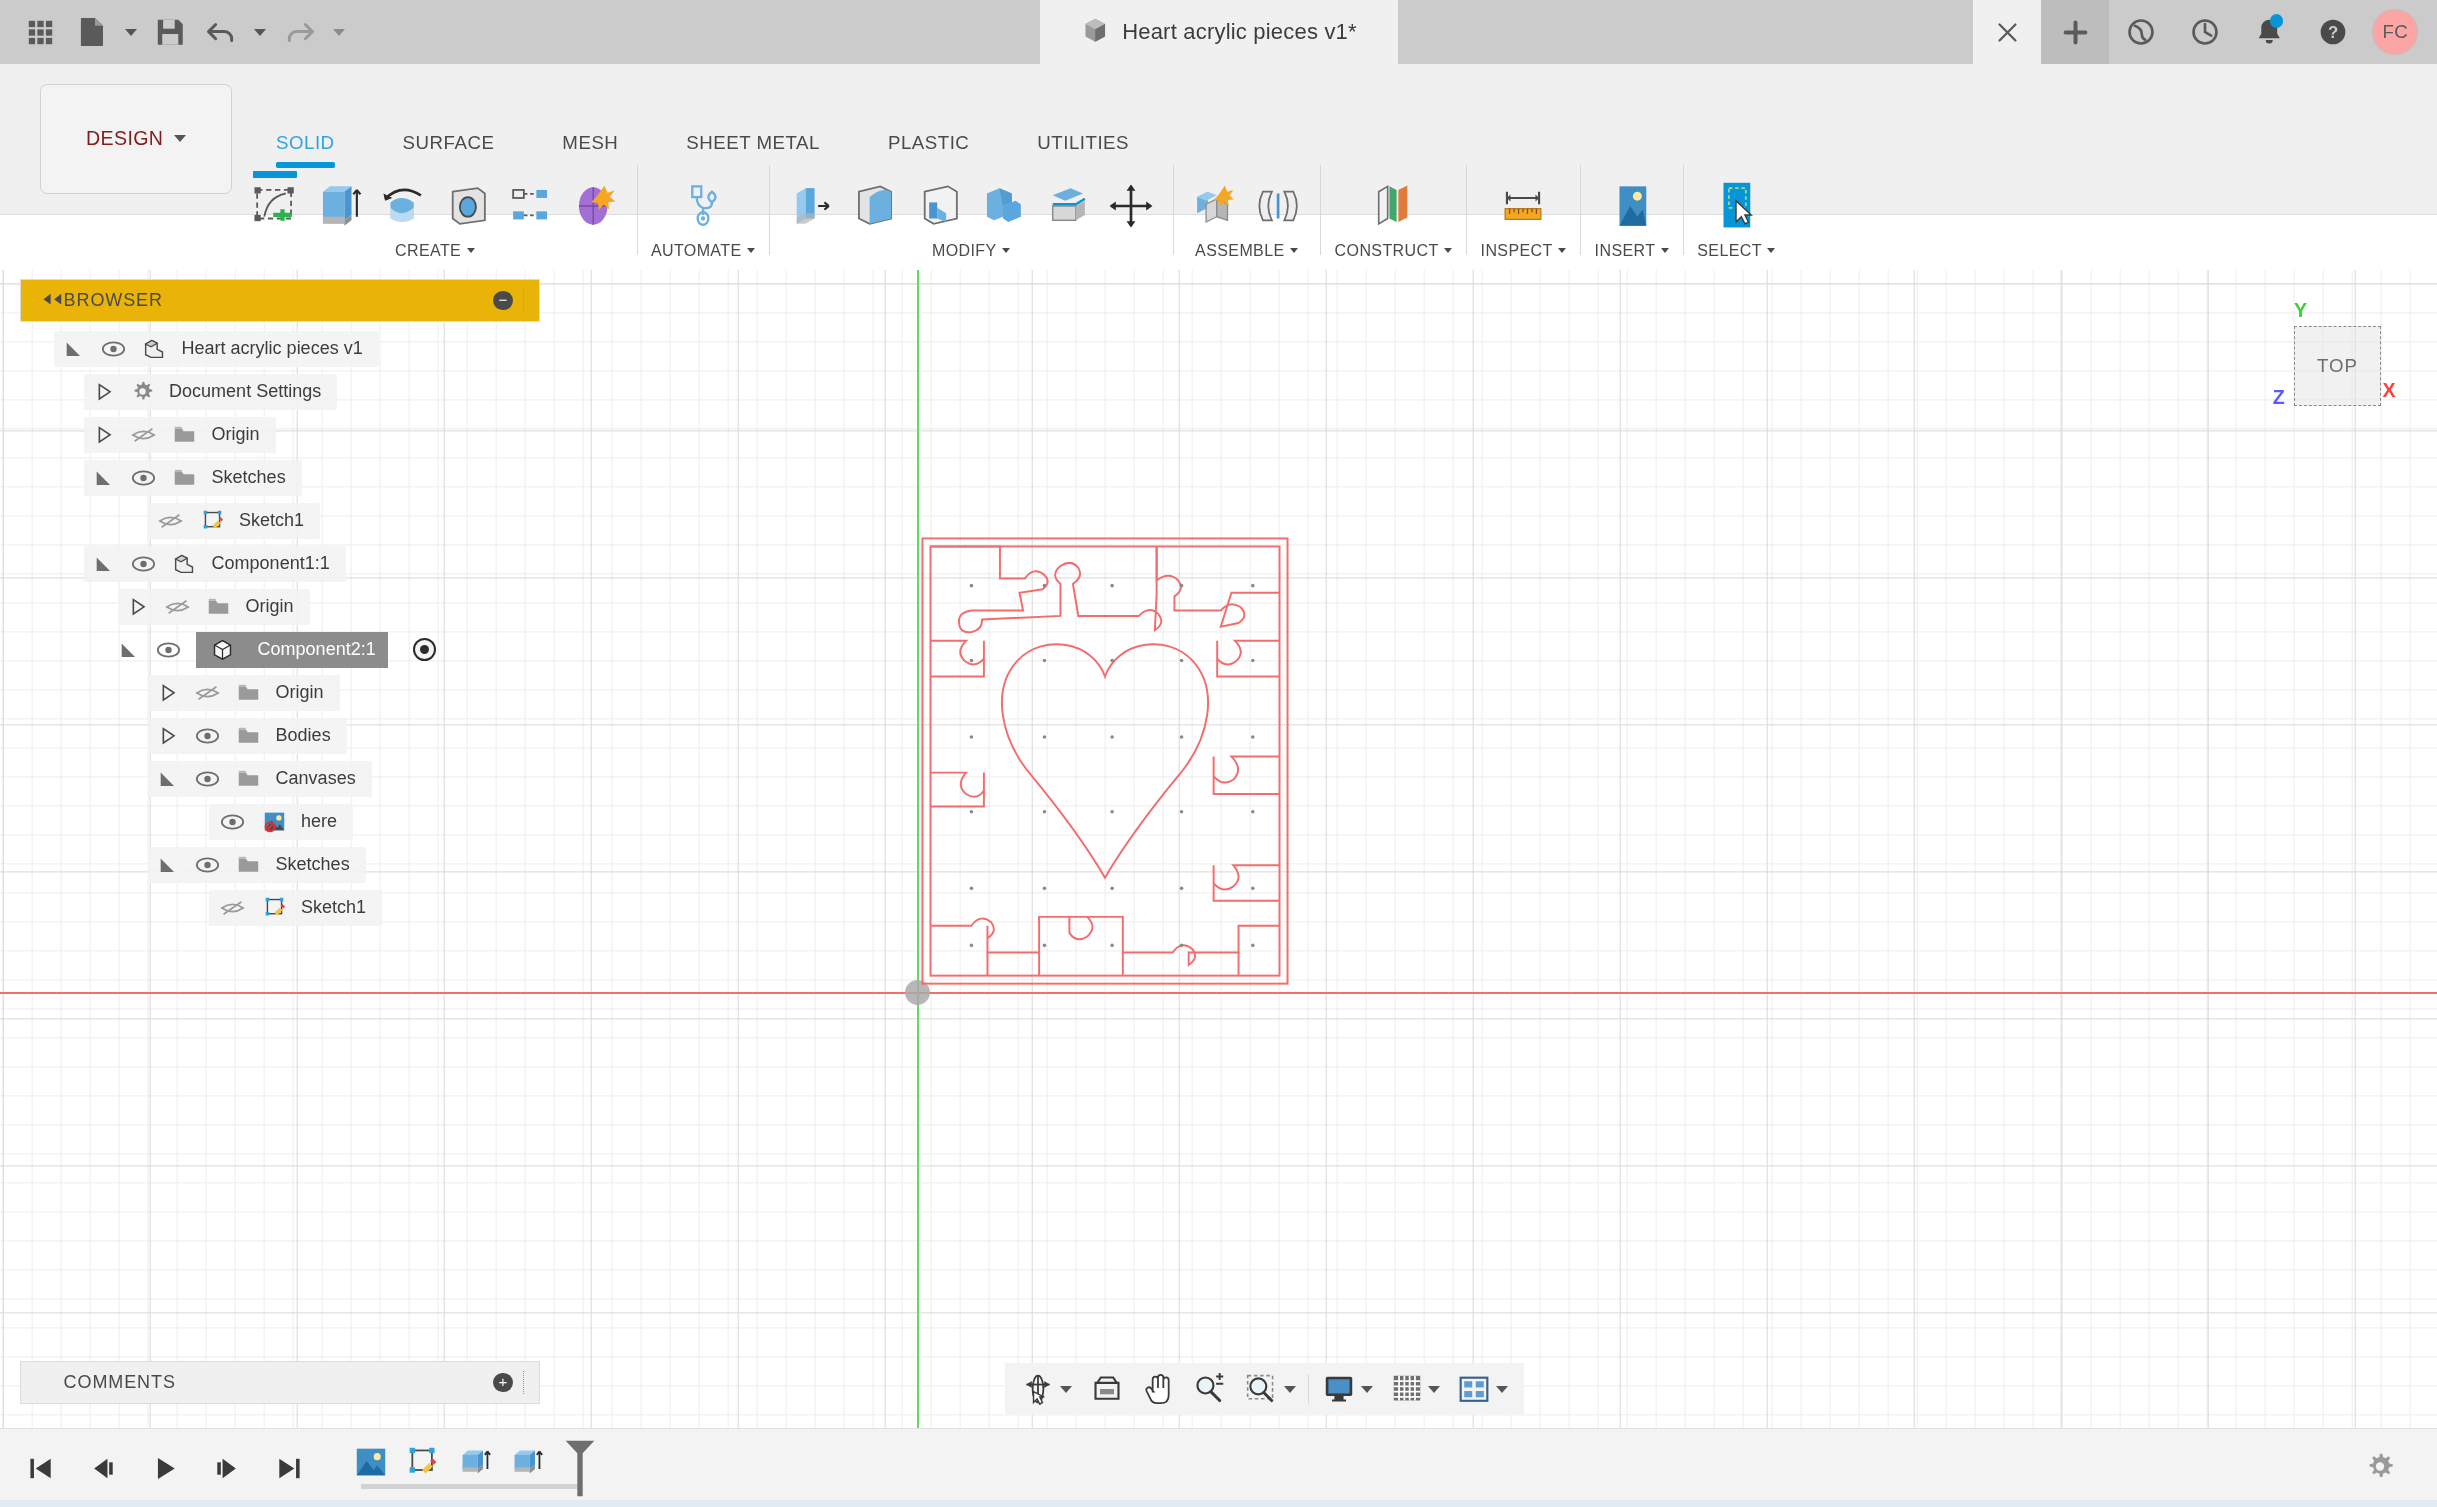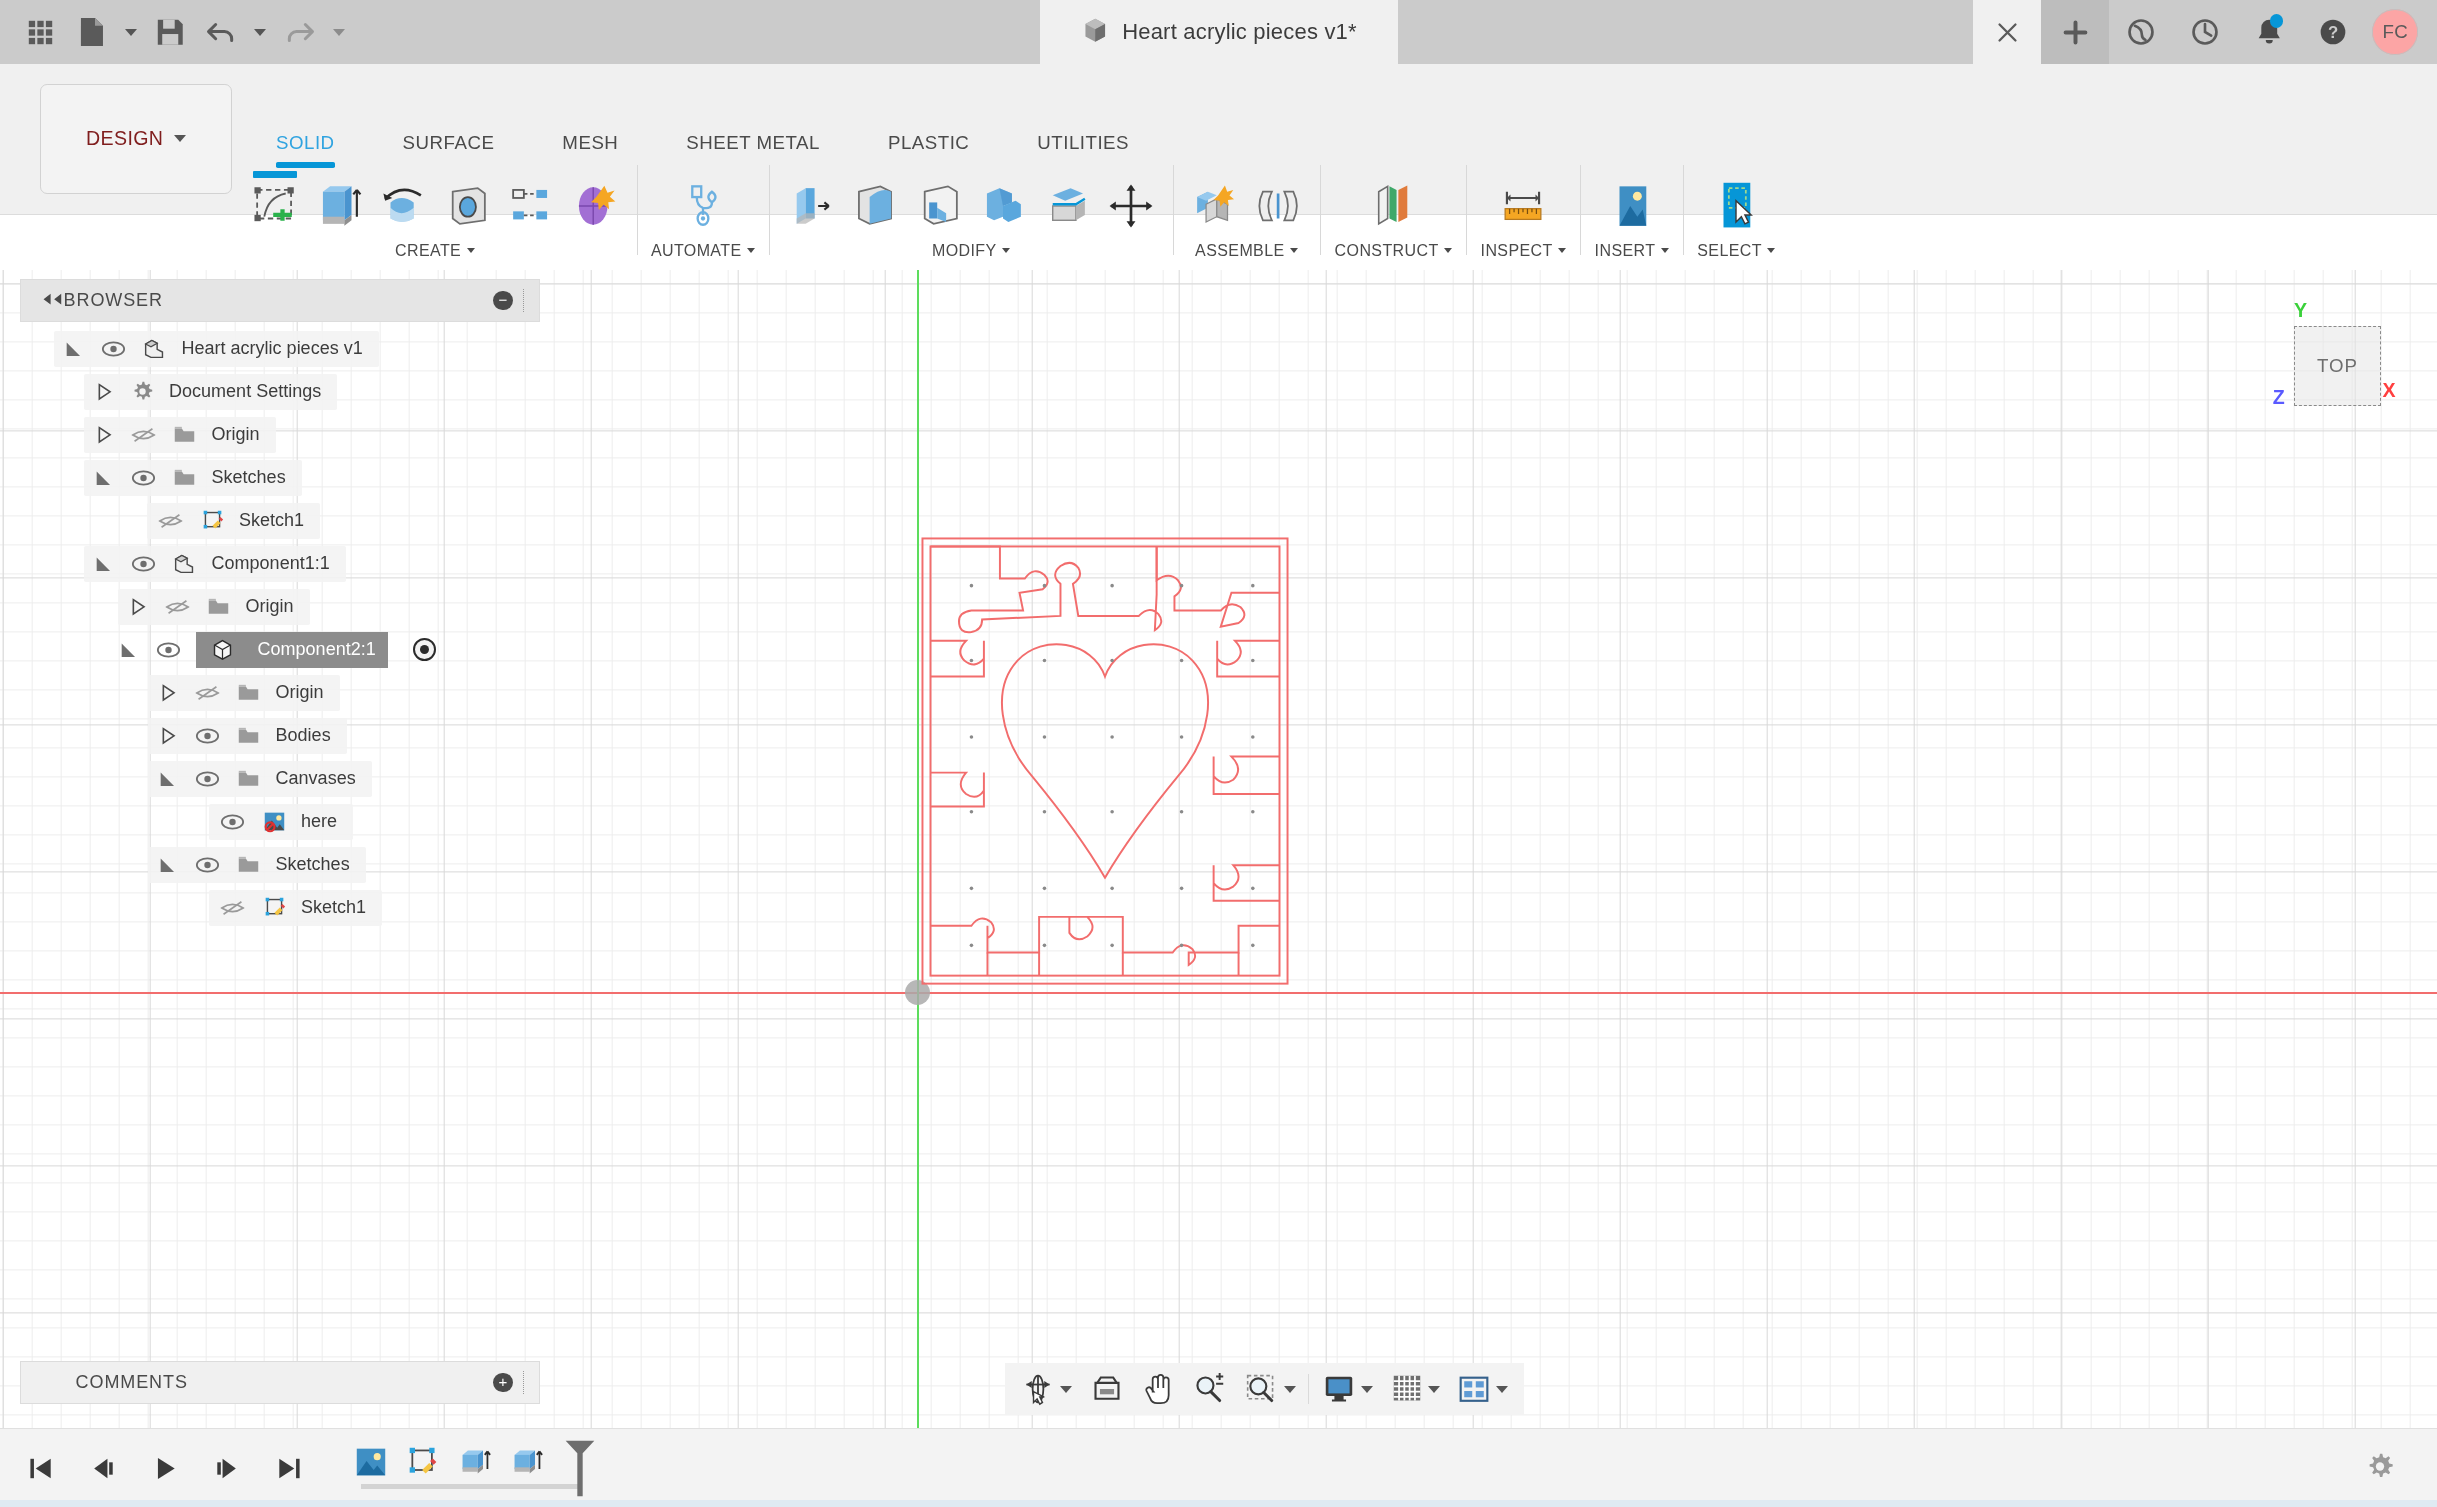--- a/index.html
+++ b/index.html
@@ -159,21 +159,21 @@
     display:flex; align-items:center; justify-content:center;
     font-size: 18.7px; color: #6e6e6e; letter-spacing: 0.9px;
   }
   .vc-y { position:absolute; left: 16px; top: -7.1px; color: #3ad13a; font-size: 19.6px; font-weight: bold; }
   .vc-x { position:absolute; right: -10.7px; bottom: 1.8px; color: #ff4040; font-size: 19.6px; font-weight: bold; }
   .vc-z { position:absolute; left: -5.3px; bottom: -5.3px; color: #5a5aff; font-size: 19.6px; font-weight: bold; }
 
   
   .browser-header {
     position: absolute; left: 19.6px; top: 279px; width: 520px; height: 43px;
-    background: #e5e5e5; border: 0.9px solid #dcdcdc;
+    background: #eab308; border: 0.9px solid #dcdcdc;
     display: flex; align-items: center; padding: 0 9px;
   }
   .bh-title { font-size: 18px; color: #4a4a4a; letter-spacing: 0.9px; margin-left: 34px; }
   .bh-right { margin-left: auto; display: flex; align-items: center; gap: 10.7px; padding-right: 3.6px;}
   .circle-btn {
     width: 19.6px; height: 19.6px; border-radius: 50%; background: #4a4a4a;
     color: #fff; font-size: 15px; line-height: 18px; text-align: center;
   }
   .grip { width: 2.7px; height: 23px; border-left: 1.8px dotted #9a9a9a; }
 
@@ -195,21 +195,21 @@
     display:flex; align-items:center; justify-content:center; margin-left: 12.5px;
     background: #f3f3f3;
   }
   .act-dot i { width: 9px; height: 9px; border-radius: 50%; background: #2b2b2b; display:block; }
 
   .comments-bar {
     position: absolute; left: 19.6px; top: 1361px; width: 520px; height: 43px;
     background: #f0f0f0; border: 0.9px solid #dcdcdc;
     display:flex; align-items:center; padding: 0 9px;
   }
-  .cb-title { font-size: 18px; color: #4a4a4a; letter-spacing: 0.9px; margin-left: 46px; }
+  .cb-title { font-size: 18px; color: #4a4a4a; letter-spacing: 0.9px; margin-left: 34px; }
 
   
   .navbar {
     position: absolute; left: 1005px; top: 1363px; height: 52px;
     background: #f3f3f3;
     display: flex; align-items: center; padding: 0 7.1px; gap: 0;
   }
   .nav-item { height: 52px; display:flex; align-items:center; justify-content:center; padding: 0 9px; gap: 5.3px;}
   .nav-sep { width: 0.9px; height: 30px; background: #dadada; margin: 0 3.6px; }
 

